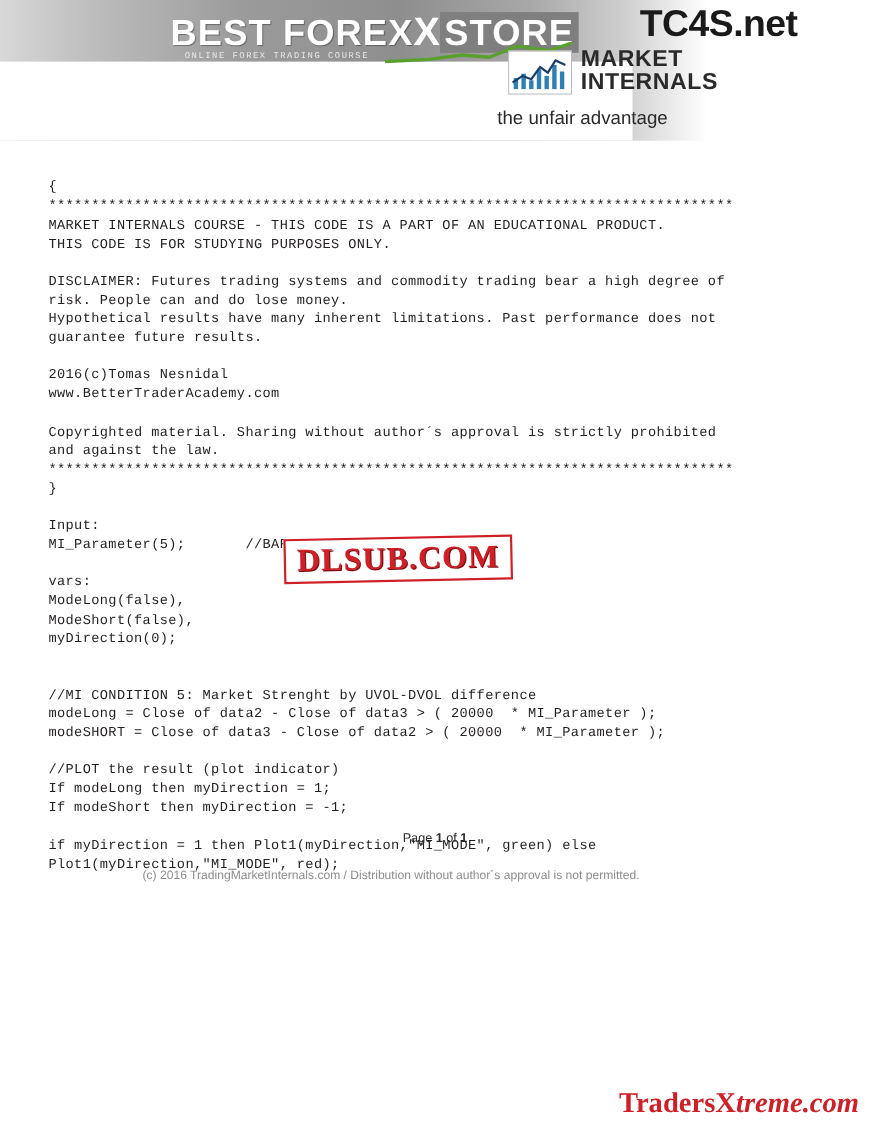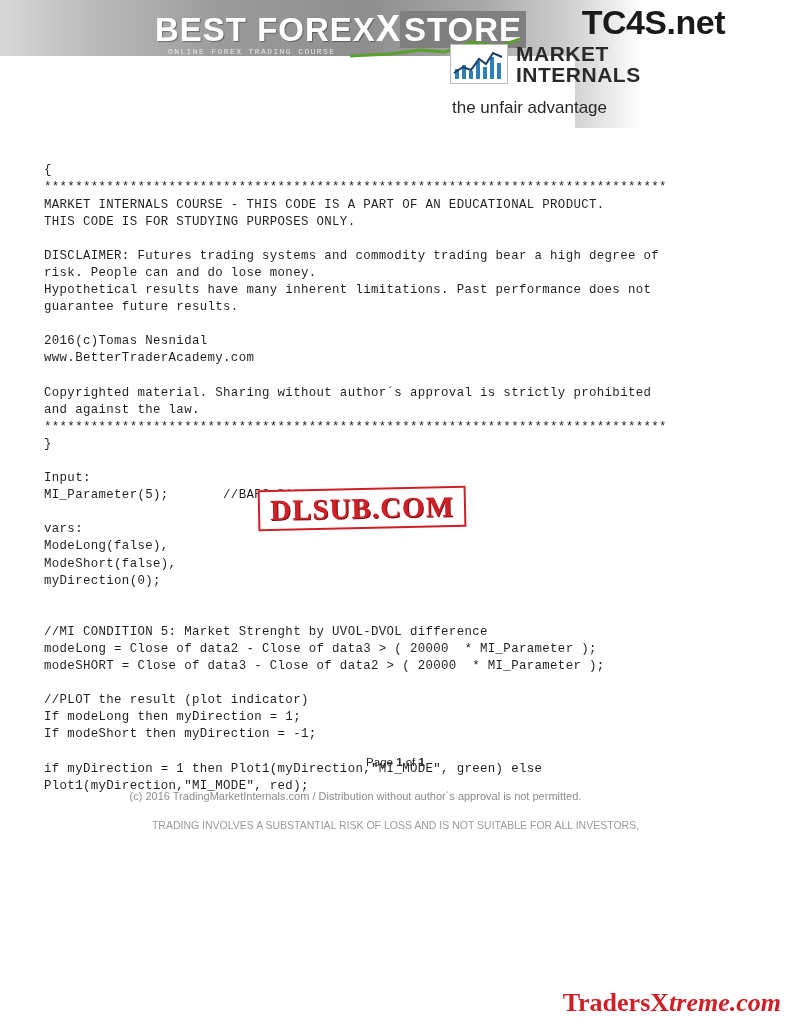--- a/index.html
+++ b/index.html
@@ -91,21 +91,22 @@
   }
   .mi-block {
     position: absolute;
     right: 50px;
     top: 44px;
     width: 230px;
     text-align: left;
   }
   .mi-row {
     display: flex;
-    align-items: flex-start;
+    align-items: flex-end;
+    margin-left: 12px;
   }
   .mi-chart {
     width: 56px;
     height: 38px;
     background: #ffffff;
     border: 1px solid #bcbcbc;
     position: relative;
     margin-right: 8px;
     overflow: hidden;
   }
@@ -308,19 +309,18 @@
     <div class="watermark-text">DLSUB.COM</div>
   </div>
 
   <div class="page-num">
     <span>Page </span><b>1</b><span> of </span><b>1</b>
   </div>
 
   <div class="footer-line1">(c) 2016 TradingMarketInternals.com / Distribution without author´s approval is not permitted.</div>
 
   <div class="footer-line2">
-    <div>TRADING INVOLVES A SUBSTANTIAL RISK OF LOSS AND IS NOT SUITABLE FOR ALL INVESTORS,</div>
   </div>
 
   <div class="tx-logo">
     <span class="tx-traders">Traders</span><span class="tx-xtreme">X</span><span class="tx-dotcom">treme.com</span>
   </div>
 </div>
 
 </body></html>

